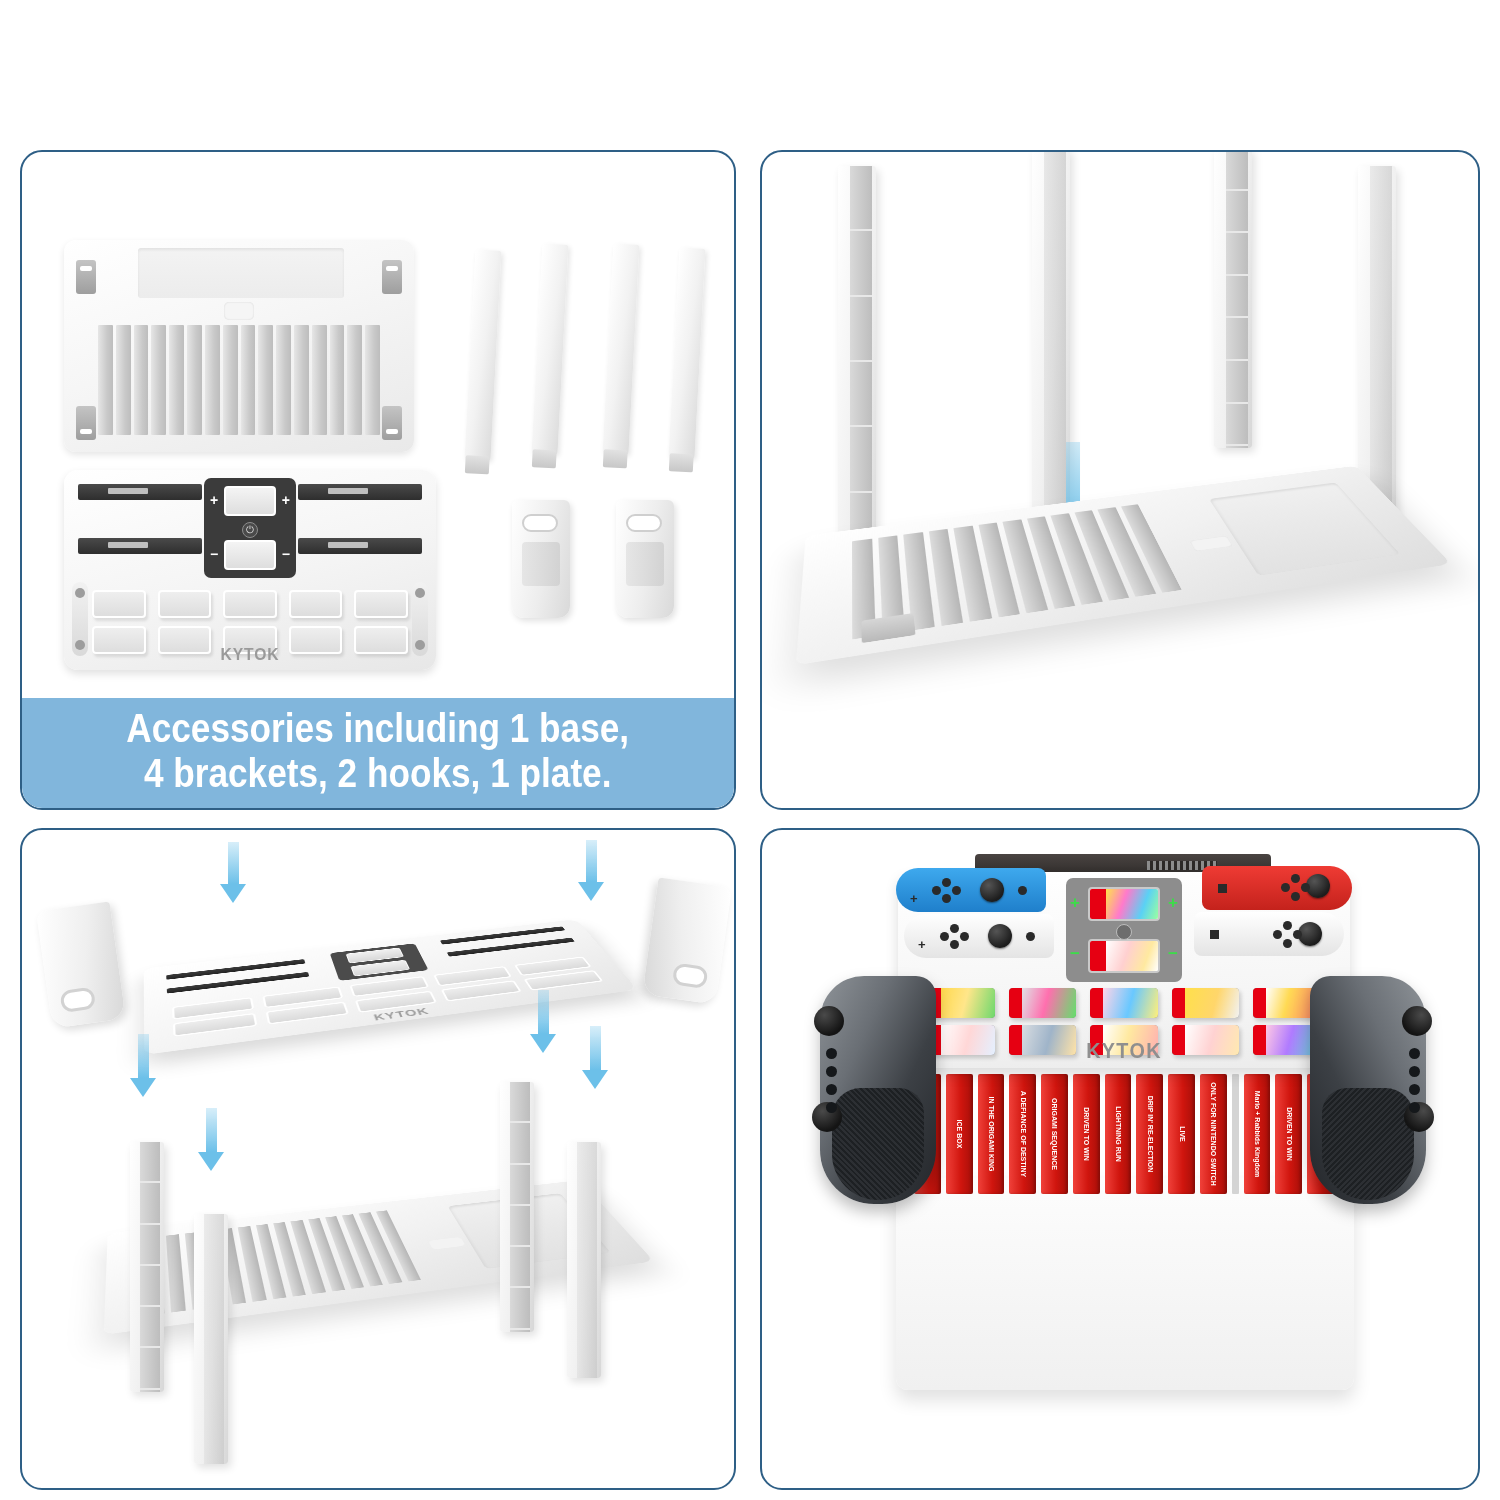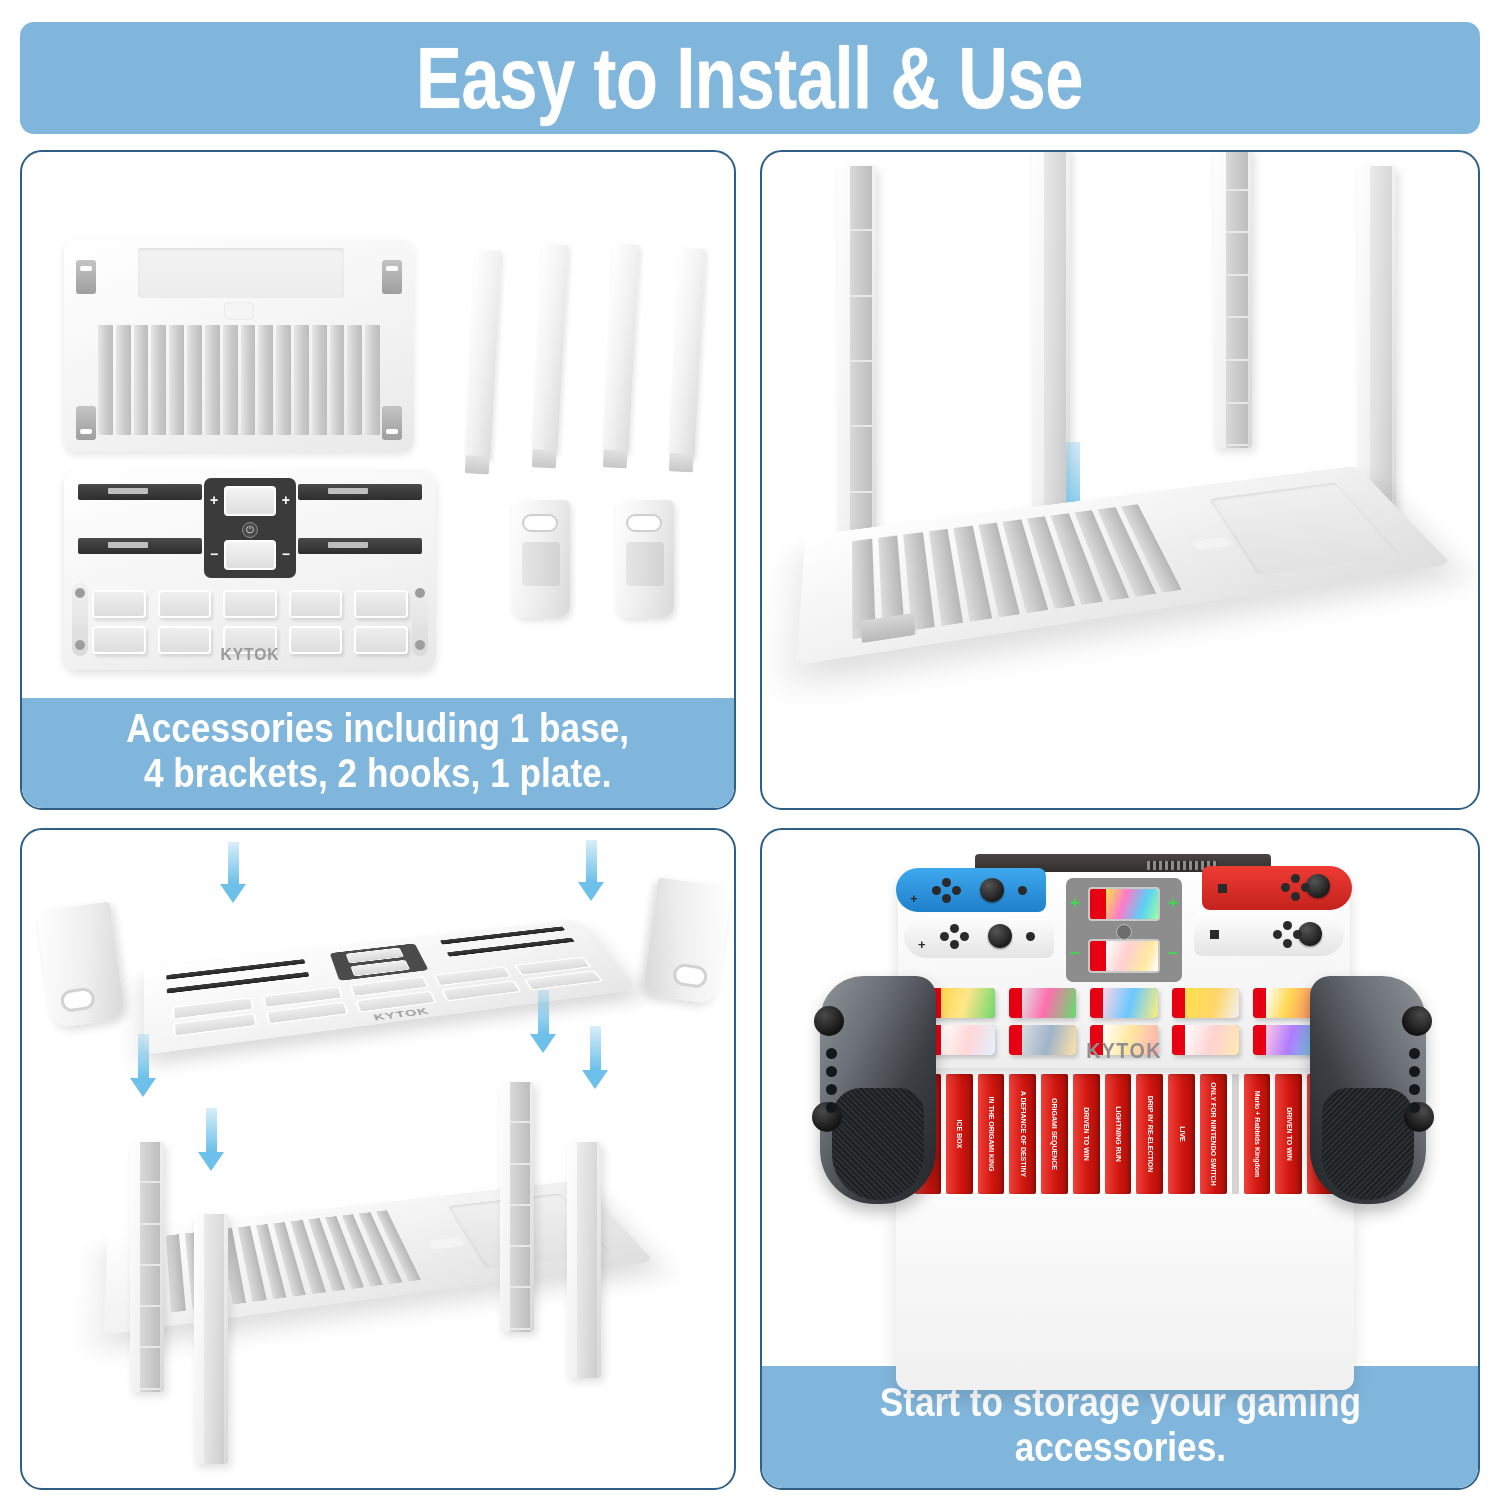--- a/index.html
+++ b/index.html
@@ -473,23 +473,20 @@
     border-radius:6px; box-shadow: 0 3px 6px rgba(0,0,0,.12);
   }
   .arm.l{ left:22px; top:168px; }
   .arm.r{ right:22px; top:168px; }
 </style>
 </head>
 <body>
 
 <div class="page">
 
-  <div class="banner">
-    <div class="banner-title">Easy to Install &amp; Use</div>
-  </div>
 
   <div class="panel p1">
     <div class="stage">
 
       <div class="base-top">
         <div class="well"></div>
         <div class="nub"></div>
         <div class="slots-wrap">
           <i class="slot-fin"></i>
             <i class="slot-fin"></i>
@@ -949,19 +946,15 @@
                 <div class="nred"></div>
                 <div class="art" style="background:linear-gradient(105deg,#ffc9e4,#b07bff 45%,#62e0d8)"></div>
               </div>
           </div>
 
           <div class="p4-brand">KYTOK</div>
         </div>
 
       </div>
     </div>
-    <div class="caption">
-      <div class="caption-text">Start to storage your gaming
-accessories.</div>
-    </div>
   </div>
 
 </div>
 
 </body></html>

